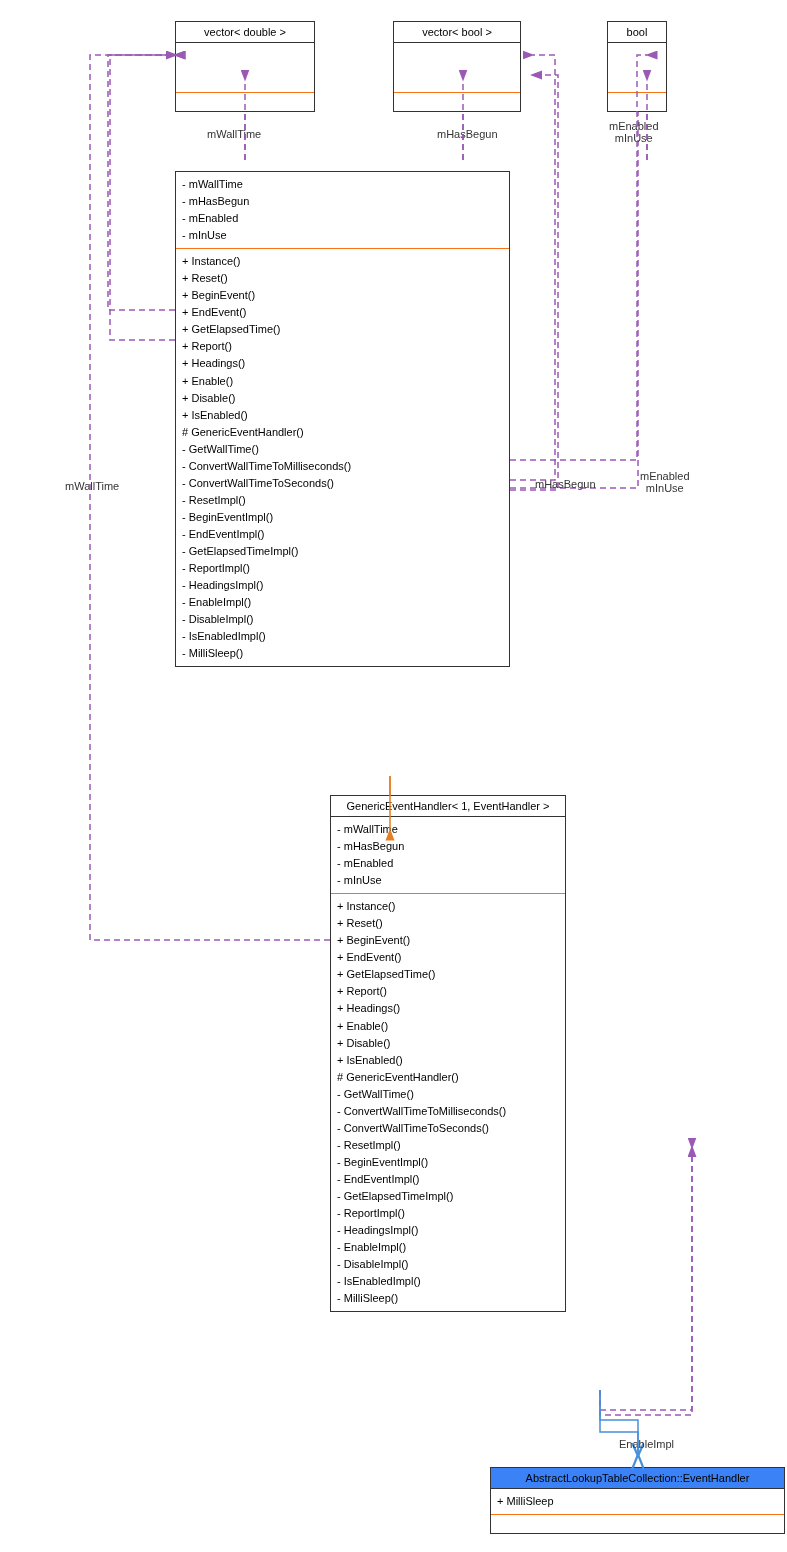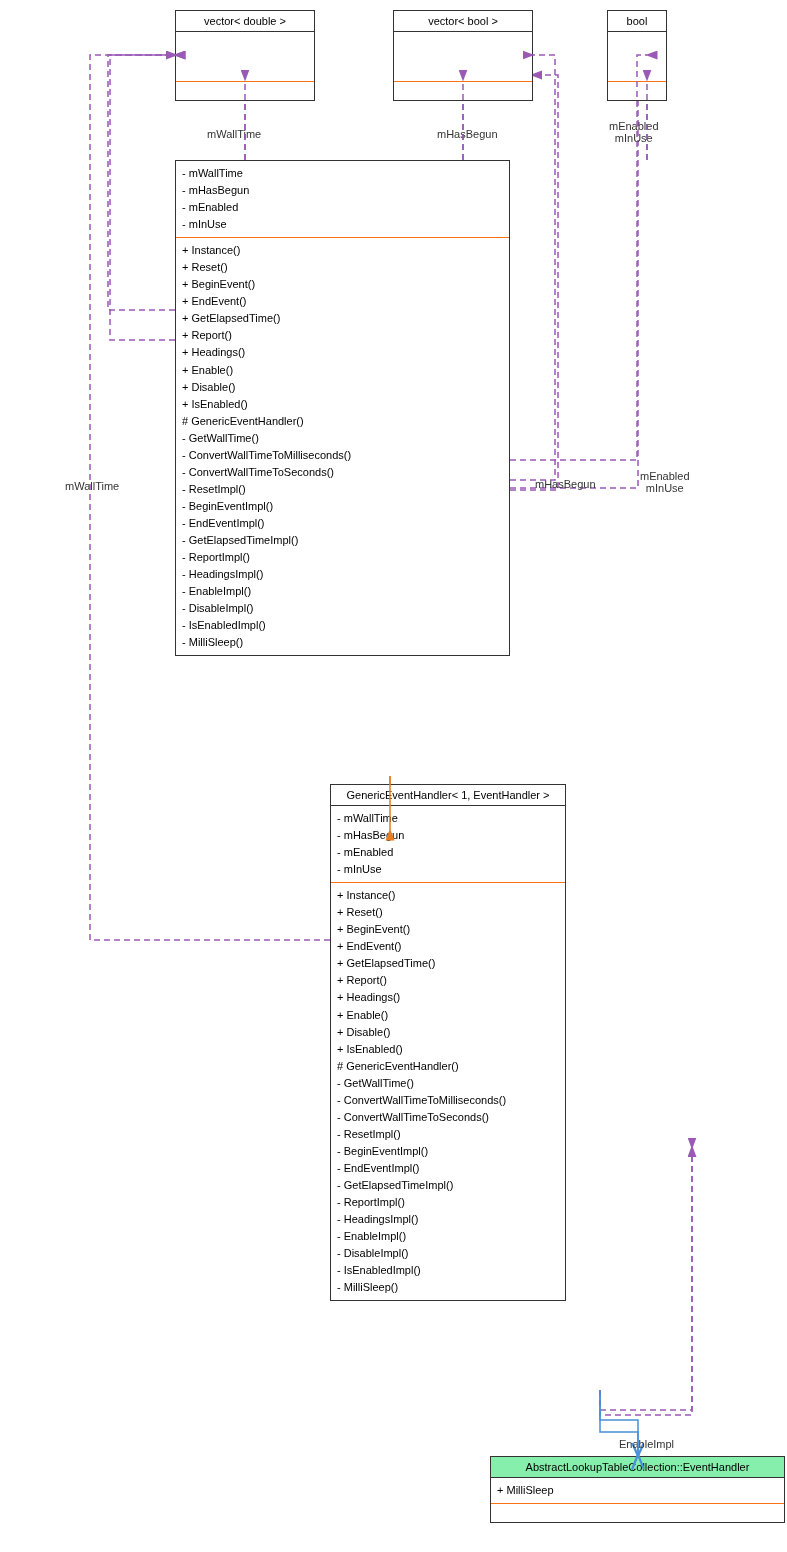--- a/index.html
+++ b/index.html
@@ -14,20 +14,21 @@
     }
     .diagram-container {
       position: relative;
       width: 787px;
       height: 1552px;
     }
     .uml-box {
       position: absolute;
       border: 1px solid #333;
       background: #fff;
+      margin-top: 11px;
     }
     .uml-box-header {
       padding: 4px 6px;
       border-bottom: 1px solid #333;
       font-size: 11px;
       text-align: center;
       background: #fff;
     }
     .uml-box-section {
       padding: 4px 6px;
@@ -36,21 +37,21 @@
       line-height: 1.5;
     }
     .uml-box-section:last-child {
       border-bottom: none;
     }
     .uml-box-section p {
       white-space: nowrap;
       line-height: 1.55;
     }
     .gray-header {
-      background: #86efac;
+      background: #3b82f6;
     }
 
     svg.arrows {
       position: absolute;
       top: 0; left: 0;
       width: 787px;
       height: 1552px;
       pointer-events: none;
     }
   </style>
@@ -92,21 +93,21 @@
     <polyline points="600,1390 600,1420 638,1420 638,1456" fill="none" stroke="#4a90d9" stroke-width="1.5" marker-end="url(#arrow-blue-open)"></polyline>
 
   </svg>
 
   <div class="uml-box" style="left:175px; top:10px; width:140px;">
     <div class="uml-box-header">vector&lt; double &gt;</div>
     <div class="uml-box-section" style="height:50px;"></div>
     <div class="uml-box-section" style="height:18px;"></div>
   </div>
 
-  <div class="uml-box" style="left:393px; top:10px; width:140px;">
+  <div class="uml-box" style="left:393px; top:10px; width:128px;">
     <div class="uml-box-header">vector&lt; bool &gt;</div>
     <div class="uml-box-section" style="height:50px;"></div>
     <div class="uml-box-section" style="height:18px;"></div>
   </div>
 
   <div class="uml-box" style="left:607px; top:10px; width:60px;">
     <div class="uml-box-header">bool</div>
     <div class="uml-box-section" style="height:50px;"></div>
     <div class="uml-box-section" style="height:18px;"></div>
   </div>

